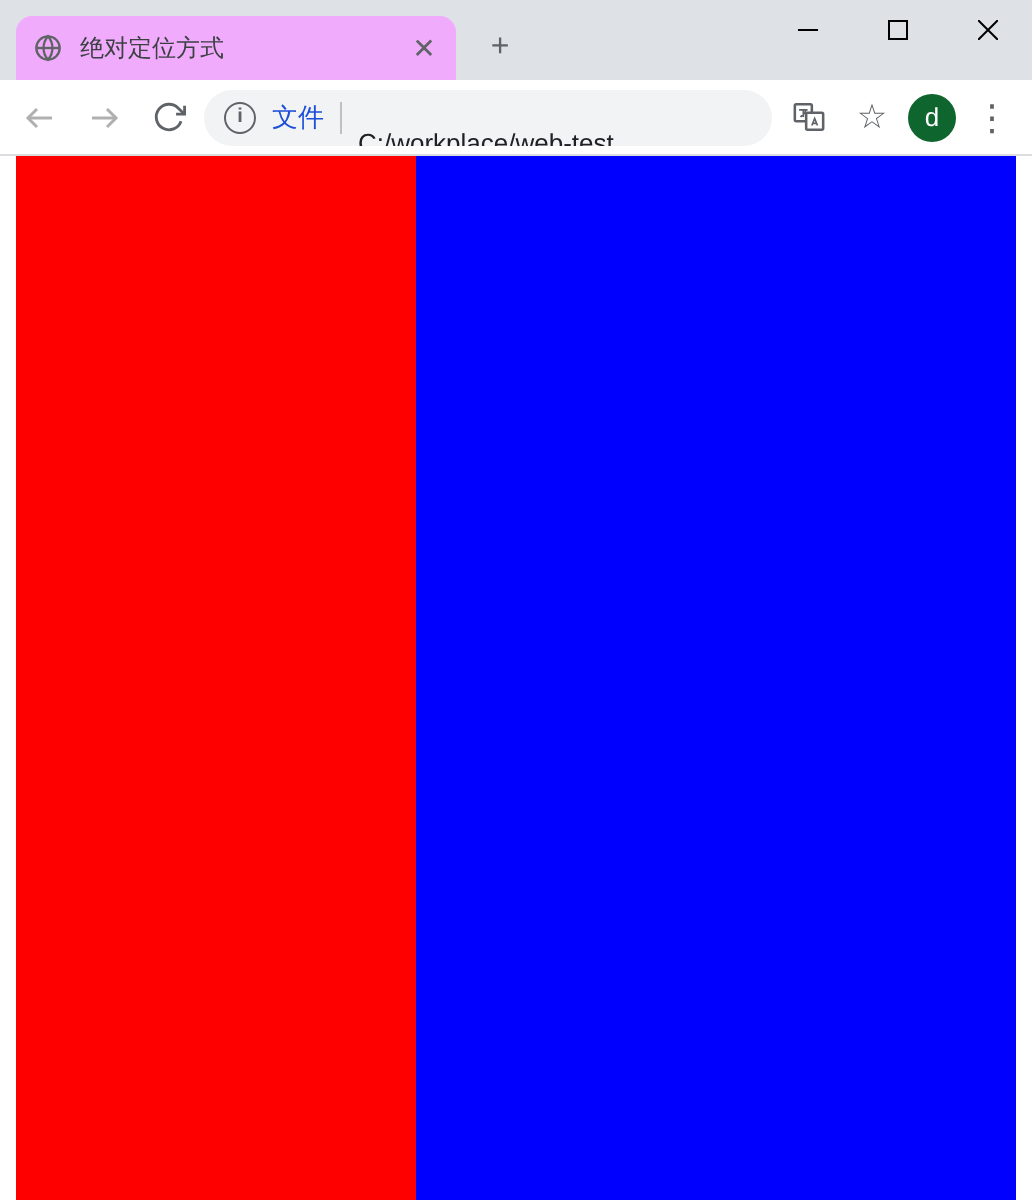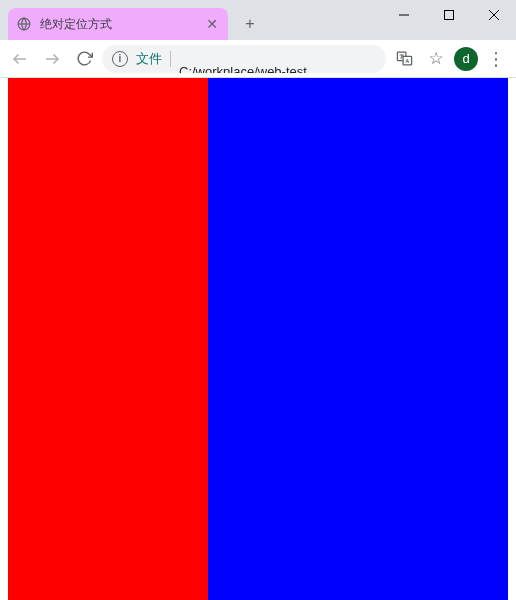--- a/index.html
+++ b/index.html
@@ -124,21 +124,21 @@
       border: 1.5px solid #5f6368;
       border-radius: 50%;
       display: flex;
       align-items: center;
       justify-content: center;
       font-size: 10px;
       font-weight: bold;
       flex-shrink: 0;
     }
     .omnibox .prefix {
-      color: #0f766e;
+      color: #1d4ed8;
       flex-shrink: 0;
     }
     .omnibox .sep {
       width: 1px;
       height: 16px;
       background: #c0c0c0;
       flex-shrink: 0;
     }
     .omnibox .url {
       color: #202124;

